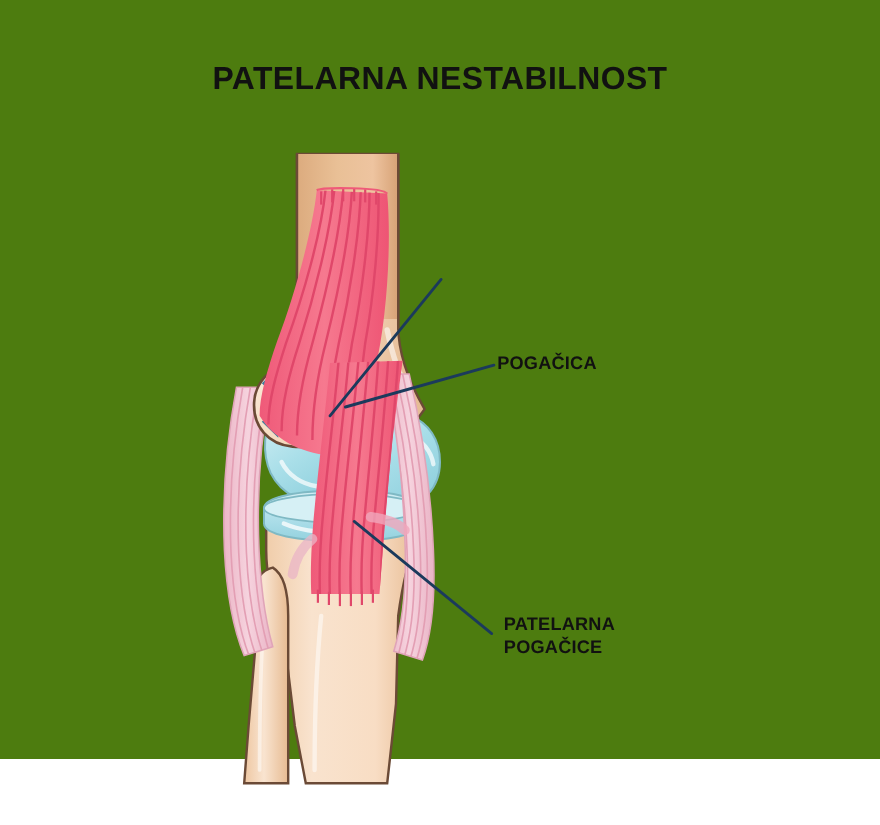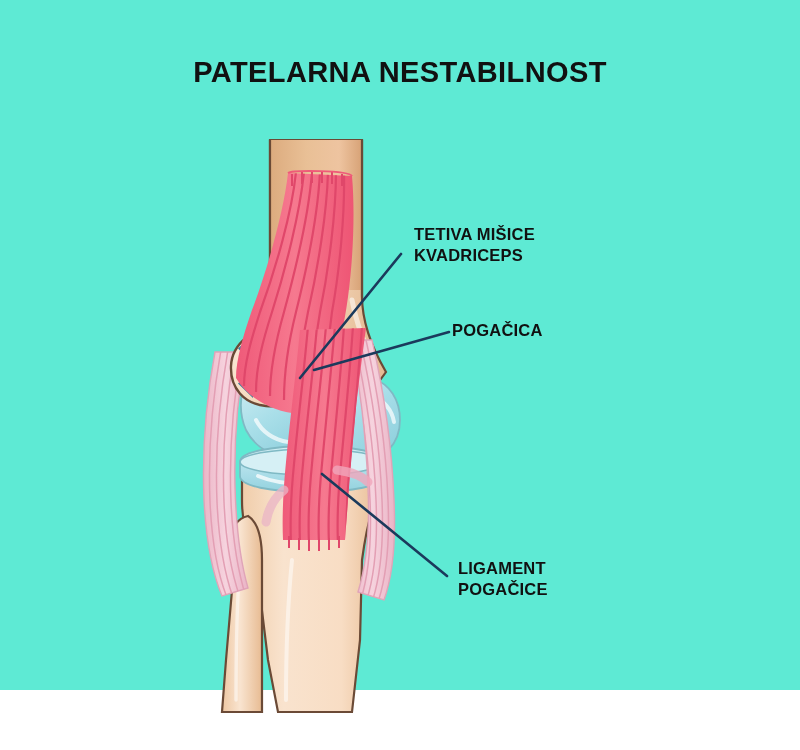--- a/index.html
+++ b/index.html
@@ -10,21 +10,21 @@
   body {
     width: 800px;
     height: 750px;
     font-family: "Liberation Sans", sans-serif;
     overflow: hidden;
   }
   #page {
     position: relative;
     width: 800px;
     height: 690px;
-    background: #5eead4;
+    background: #4d7c0f;
   }
   #diagram-title {
     position: absolute;
     left: 0;
     top: 56px;
     width: 800px;
     text-align: center;
     font-size: 29px;
     font-weight: bold;
     letter-spacing: 0.4px;
@@ -263,21 +263,19 @@
       <path d="M 284 490 C 274 498 268 510 266 522" fill="none" stroke="#e9b4c6" stroke-width="9" stroke-linecap="round" opacity="0.75"></path>
     </g>
 
     <g stroke="#1b3a5c" stroke-width="2.6" fill="none" stroke-linecap="round">
       <line x1="300" y1="378" x2="401" y2="254"></line>
       <line x1="314" y1="370" x2="449" y2="332"></line>
       <line x1="322" y1="474" x2="447" y2="576"></line>
     </g>
   </svg>
 
-  <div class="callout-label" id="label-quad">TETIVA MIŠICE
-KVADRICEPS</div>
 
   <div class="callout-label" id="label-patella">POGAČICA</div>
 
-  <div class="callout-label" id="label-ligament">LIGAMENT
+  <div class="callout-label" id="label-ligament">PATELARNA
 POGAČICE</div>
 
 </div>
 
 </body></html>

